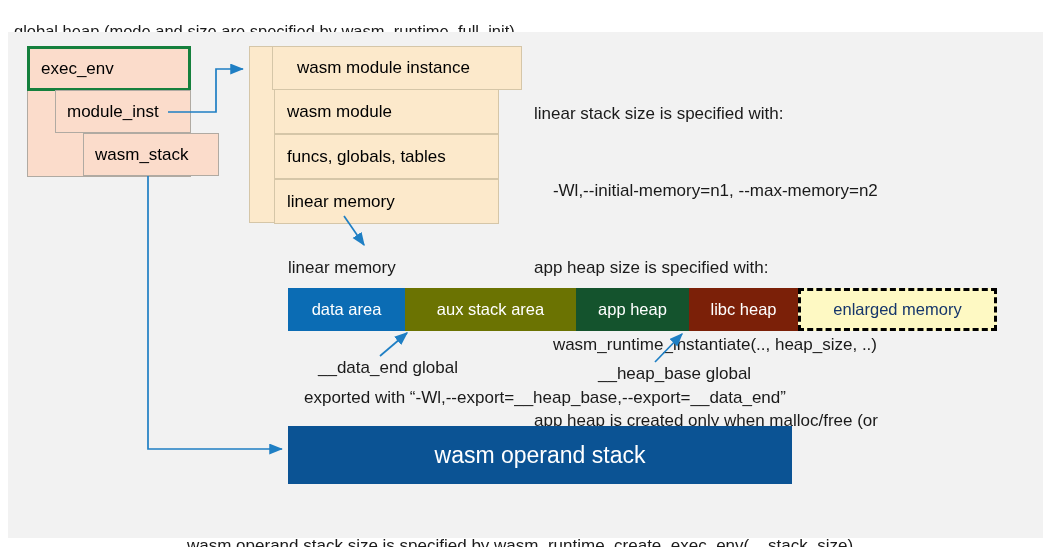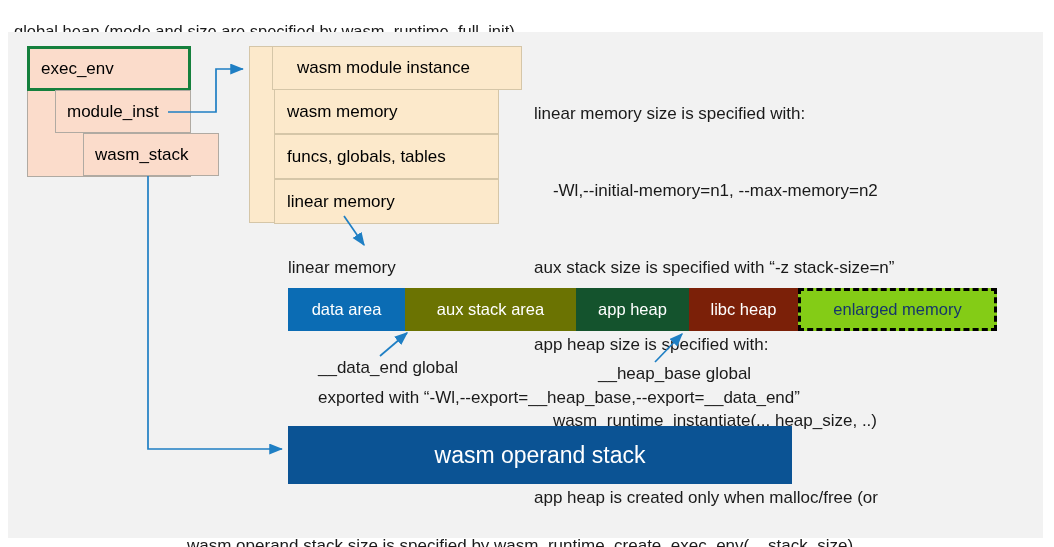--- a/index.html
+++ b/index.html
@@ -154,35 +154,35 @@
   .seg {
     box-sizing: border-box;
     display: flex;
     align-items: center;
     justify-content: center;
     color: #ffffff;
     font-size: 16.5px;
     white-space: nowrap;
   }
   .seg.enlarged {
-    background: #84cc16;
+    background: #fef9c3;
     color: #16366b;
     border: 3px dashed #000000;
   }
 
   
   .ann {
     position: absolute;
     font-size: 17px;
     color: #1a1a1a;
     white-space: nowrap;
   }
   .ann-dataend { left: 318px; top: 358px; }
   .ann-heapbase { left: 598px; top: 364px; }
-  .ann-exported { left: 318px; top: 388px; }
+  .ann-exported { left: 304px; top: 388px; }
 
   
   .opstack {
     position: absolute;
     left: 288px;
     top: 426px;
     width: 504px;
     height: 58px;
     background: #0b5394;
     display: flex;
@@ -221,28 +221,27 @@
 
   <div class="panel" style="background: rgb(242, 242, 242);"></div>
 
   <div class="execenv-outer"></div>
   <div class="execenv-head">exec_env</div>
   <div class="execenv-row r1">module_inst</div>
   <div class="execenv-row r2">wasm_stack</div>
 
   <div class="mod-outer"></div>
   <div class="mod-head">wasm module instance</div>
-  <div class="mod-row m1">wasm memory</div>
+  <div class="mod-row m1">wasm module</div>
   <div class="mod-row m2">funcs, globals, tables</div>
   <div class="mod-row m3">linear memory</div>
 
   <div class="notes">
-    <div>linear memory size is specified with:</div>
+    <div>linear stack size is specified with:</div>
     <div>    -Wl,--initial-memory=n1, --max-memory=n2</div>
-    <div>aux stack size is specified with “-z stack-size=n”</div>
     <div>app heap size is specified with:</div>
     <div>    wasm_runtime_instantiate(.., heap_size, ..)</div>
     <div>app heap is created only when malloc/free (or</div>
     
   </div>
 
   <div class="lm-label">linear memory</div>
   <div class="membar">
     <div class="seg" style="width: 117px; background: rgb(11, 108, 180);">data area</div>
     <div class="seg" style="width: 171px; background: rgb(107, 115, 2);">aux stack area</div>

